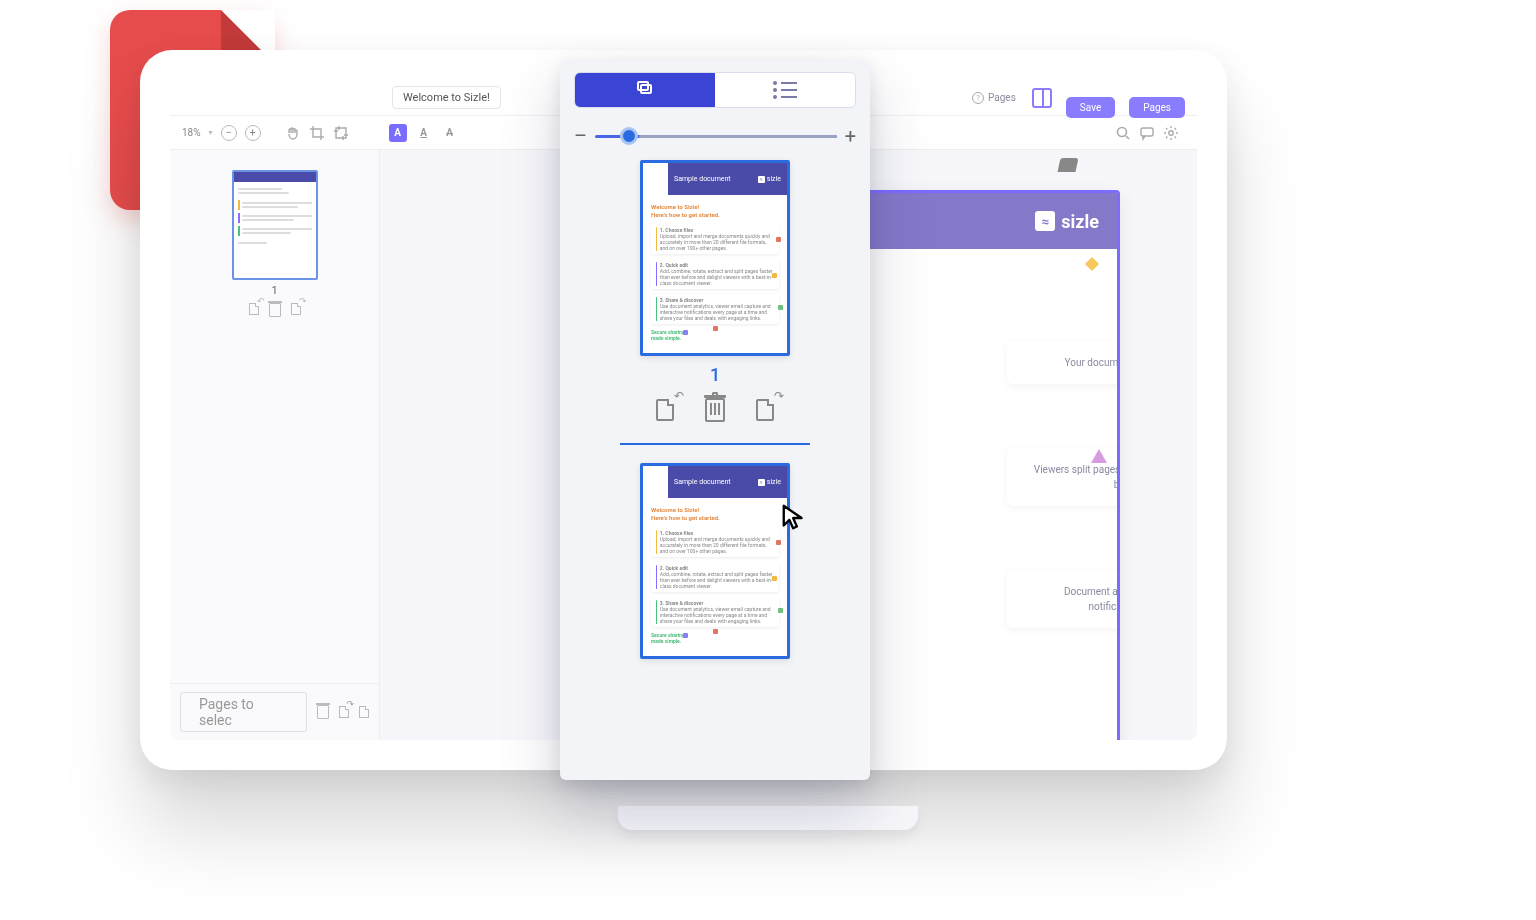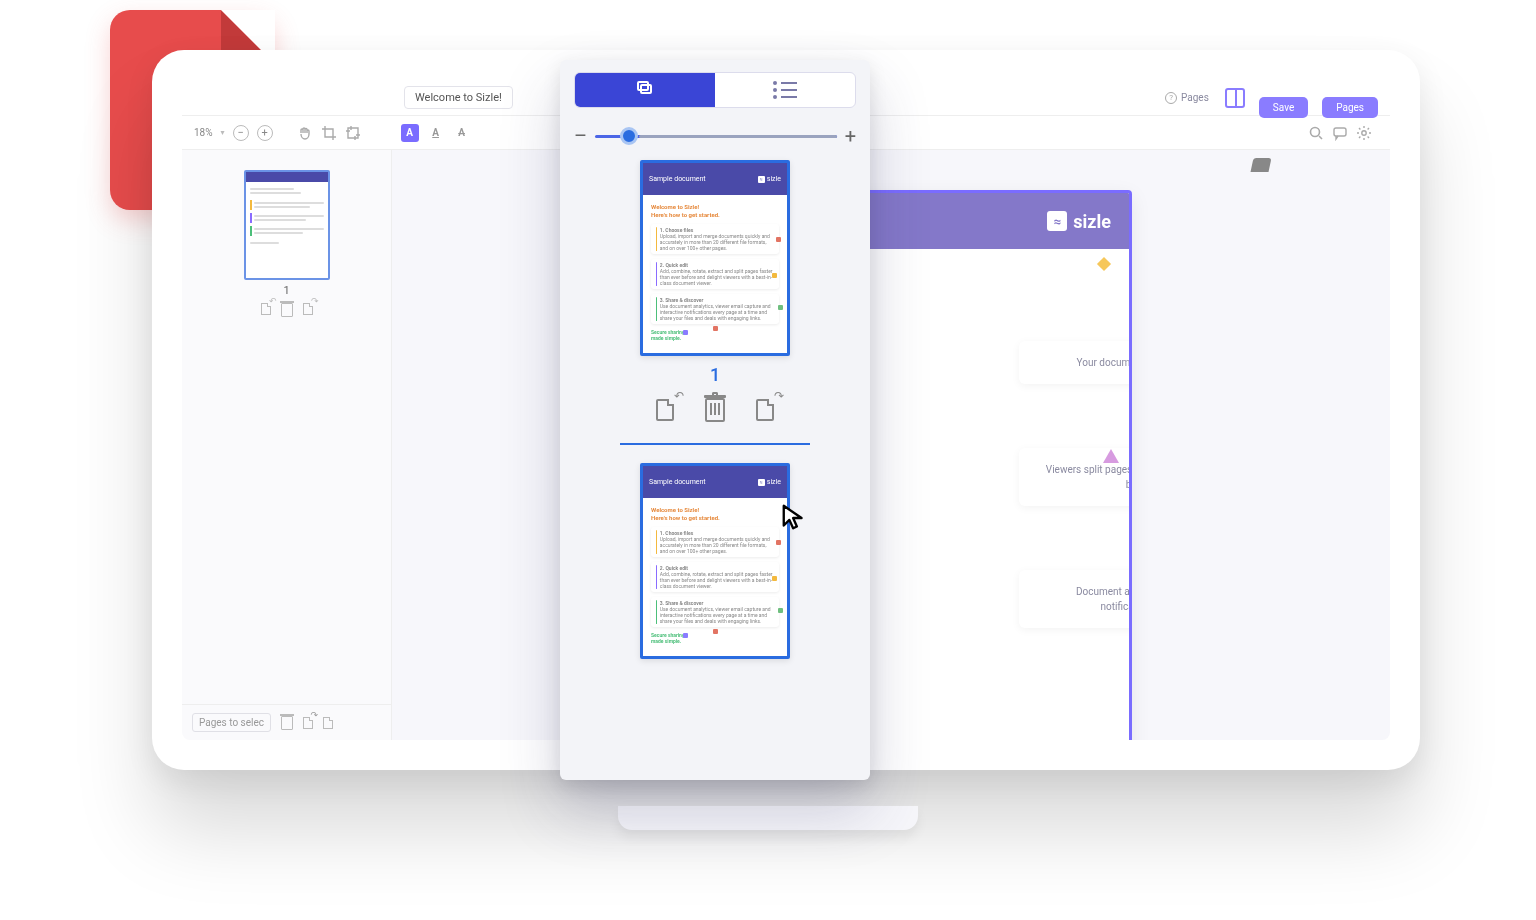--- a/index.html
+++ b/index.html
@@ -9,22 +9,22 @@
     width: 1536px;
     height: 920px;
     position: relative;
     overflow: hidden;
   }
 
   
   .device-frame {
     position: absolute;
     top: 50px;
-    left: 152px;
-    width: 1268px;
+    left: 140px;
+    width: 1087px;
     height: 720px;
     background: #ffffff;
     border-radius: 32px;
     box-shadow: 0 60px 80px rgba(0,0,0,0.15), 0 10px 30px rgba(0,0,0,0.08);
     overflow: hidden;
   }
   .device-base {
     position: absolute;
     bottom: 90px;
     left: 50%;
@@ -141,21 +141,21 @@
   .mini-trash { width:12px; height:14px; border:1px solid #bbb; border-radius:1px; position:relative; }
   .mini-trash::before { content:""; position:absolute; top:-3px; left:-2px; right:-2px; height:2px; background:#bbb; }
   .mini-page { width:10px; height:12px; border:1px solid #bbb; position:relative; }
   .mini-page .fold { position:absolute; top:-1px; right:-1px; width:4px; height:4px; background:#fafafc; border-left:1px solid #bbb; border-bottom:1px solid #bbb; }
   .mini-arr { font-size:9px; position:absolute; top:-7px; }
 
   .sidebar-footer {
     border-top:1px solid #eee; padding:8px 10px; display:flex; gap:10px; align-items:center;
     font-size:10px; color:#999;
   }
-  .sidebar-footer .sel-box { border:1px solid #e0e0e6; border-radius:3px; padding:3px 6px; font-size:10px; }
+  .sidebar-footer .sel-box { border:1px solid #e0e0e6; border-radius:3px; padding:3px 18px; font-size:14px; }
 
   .canvas {
     flex:1; background:#f7f7fb; position:relative; overflow:hidden;
   }
 
   
   .doc-sheet {
     position:absolute; top:40px; left:280px; width:460px; height:580px;
     background:#fff; border:3px solid #7a6cff; border-radius:4px;
     box-shadow: 0 6px 20px rgba(0,0,0,0.08);
@@ -241,21 +241,21 @@
   .slider-minus, .slider-plus { color:#666; font-size:20px; font-weight:400; line-height:1; }
   .slider-track { flex:1; height:3px; background:#4b65e6; border-radius:2px; position:relative; }
   .slider-track .rest { position:absolute; left:18%; right:0; top:0; bottom:0; background:#9aa3bf; border-radius:2px;}
   .slider-thumb { position:absolute; left:14%; top:50%; width:18px; height:18px; background:#2a6ce0; border-radius:50%; transform:translate(-50%,-50%); border:3px solid #a9c5f3;}
 
   .panel-thumb {
     margin-top:6px;
     width:150px; height:196px; background:#fff; border:3px solid #2a6ce0; border-radius:2px;
     overflow:hidden; box-shadow: 0 2px 6px rgba(0,0,0,0.1);
   }
-  .panel-thumb .ph-header { height:20px; background:#4a4aa8; color:#fff; font-size:7px; padding:16px 6px; display:flex; justify-content:space-between; align-items:center;}
+  .panel-thumb .ph-header { height:20px; background:#4a4aa8; color:#fff; font-size:7px; padding:16px 6px; display:flex; justify-content:space-between; align-items:center;margin-left:25px;}
   .panel-thumb .ph-body { padding:8px; position:relative; }
   .panel-thumb .pt-h { font-size:6px; font-weight:700; color:#333; line-height:1.3;}
   .panel-thumb .pt-h span { color:#e68a3e; }
   .panel-thumb .pt-card { background:#fff; box-shadow:0 1px 3px rgba(0,0,0,0.08); border-radius:3px; padding:3px 5px; margin:5px 0; display:flex; gap:3px; font-size:5px; color:#888;}
   .panel-thumb .pt-card .b { width:2px; border-radius:1px; }
   .panel-thumb .pt-card .b.y{ background:#f3b93e;} .pt-card .b.p{background:#8a6cff;} .pt-card .b.g{background:#4cbf7a;}
   .panel-thumb .pt-ftr { font-size:5px; font-weight:700; color:#333; margin-top:4px;}
   .panel-thumb .pt-ftr span { color:#4cbf7a; }
   .pt-dot { position:absolute; width:5px; height:5px; border-radius:1px; }
   .pt-dot.a{ top:42px; right:6px; background:#e27463;} 

